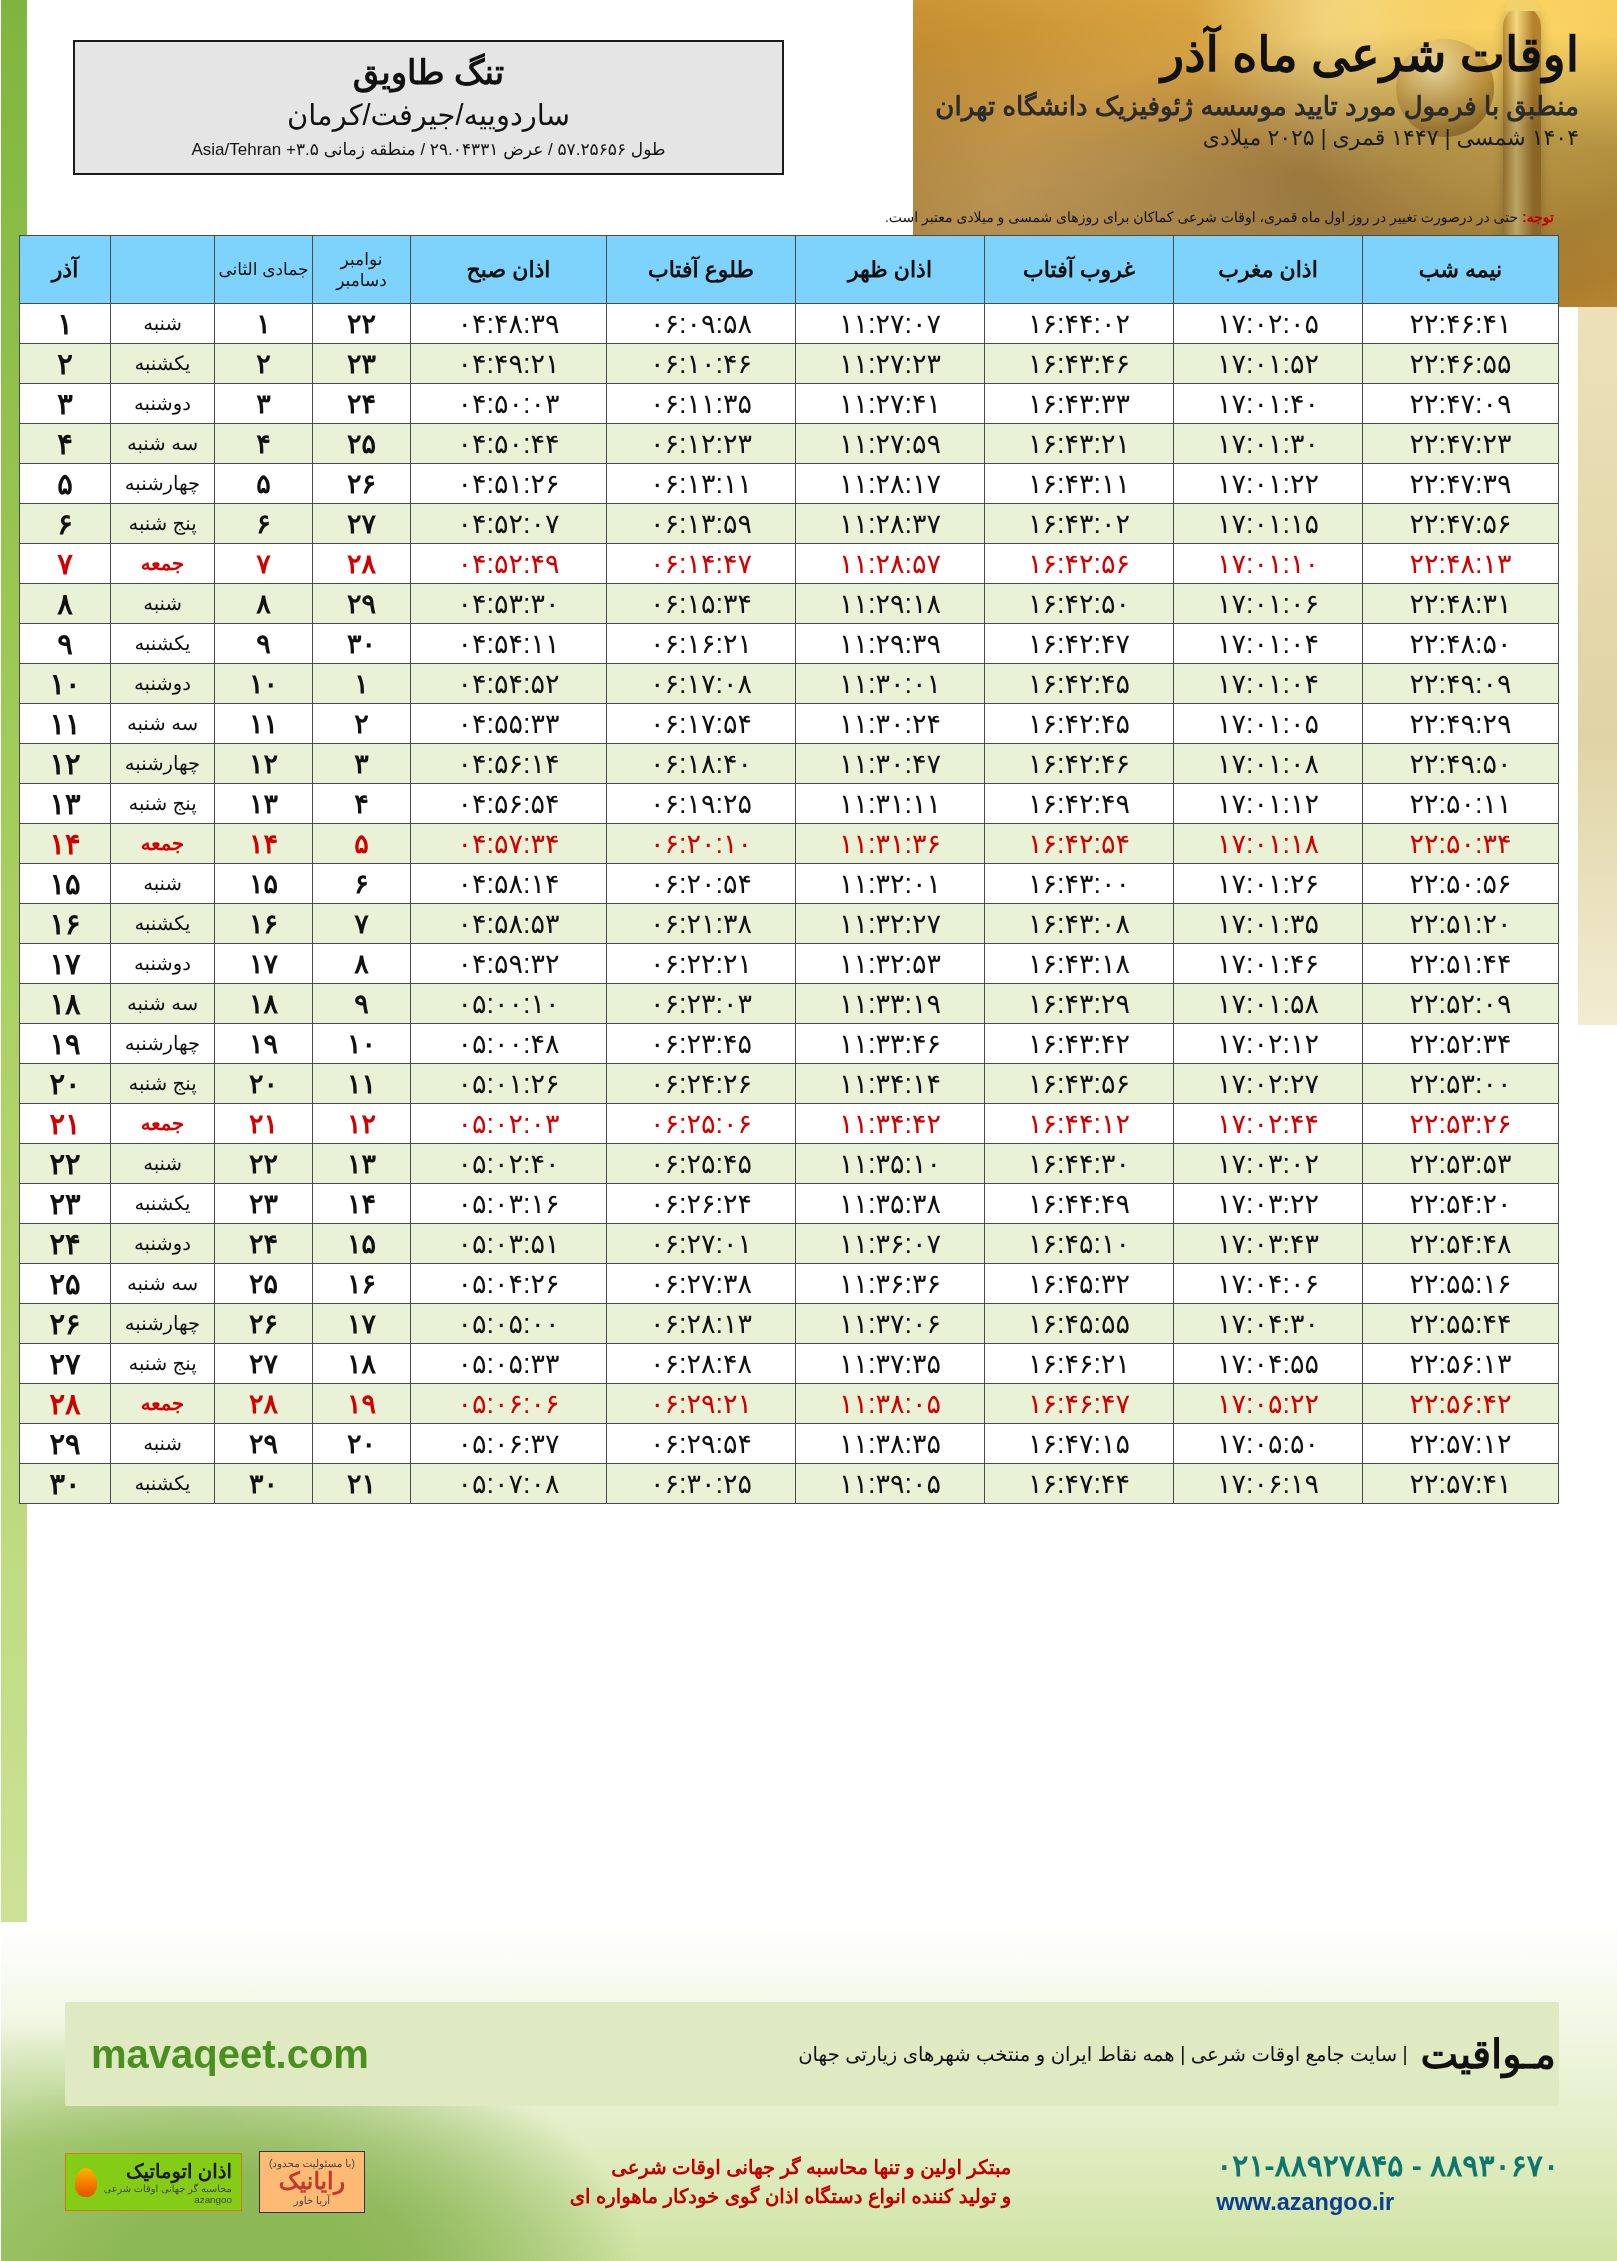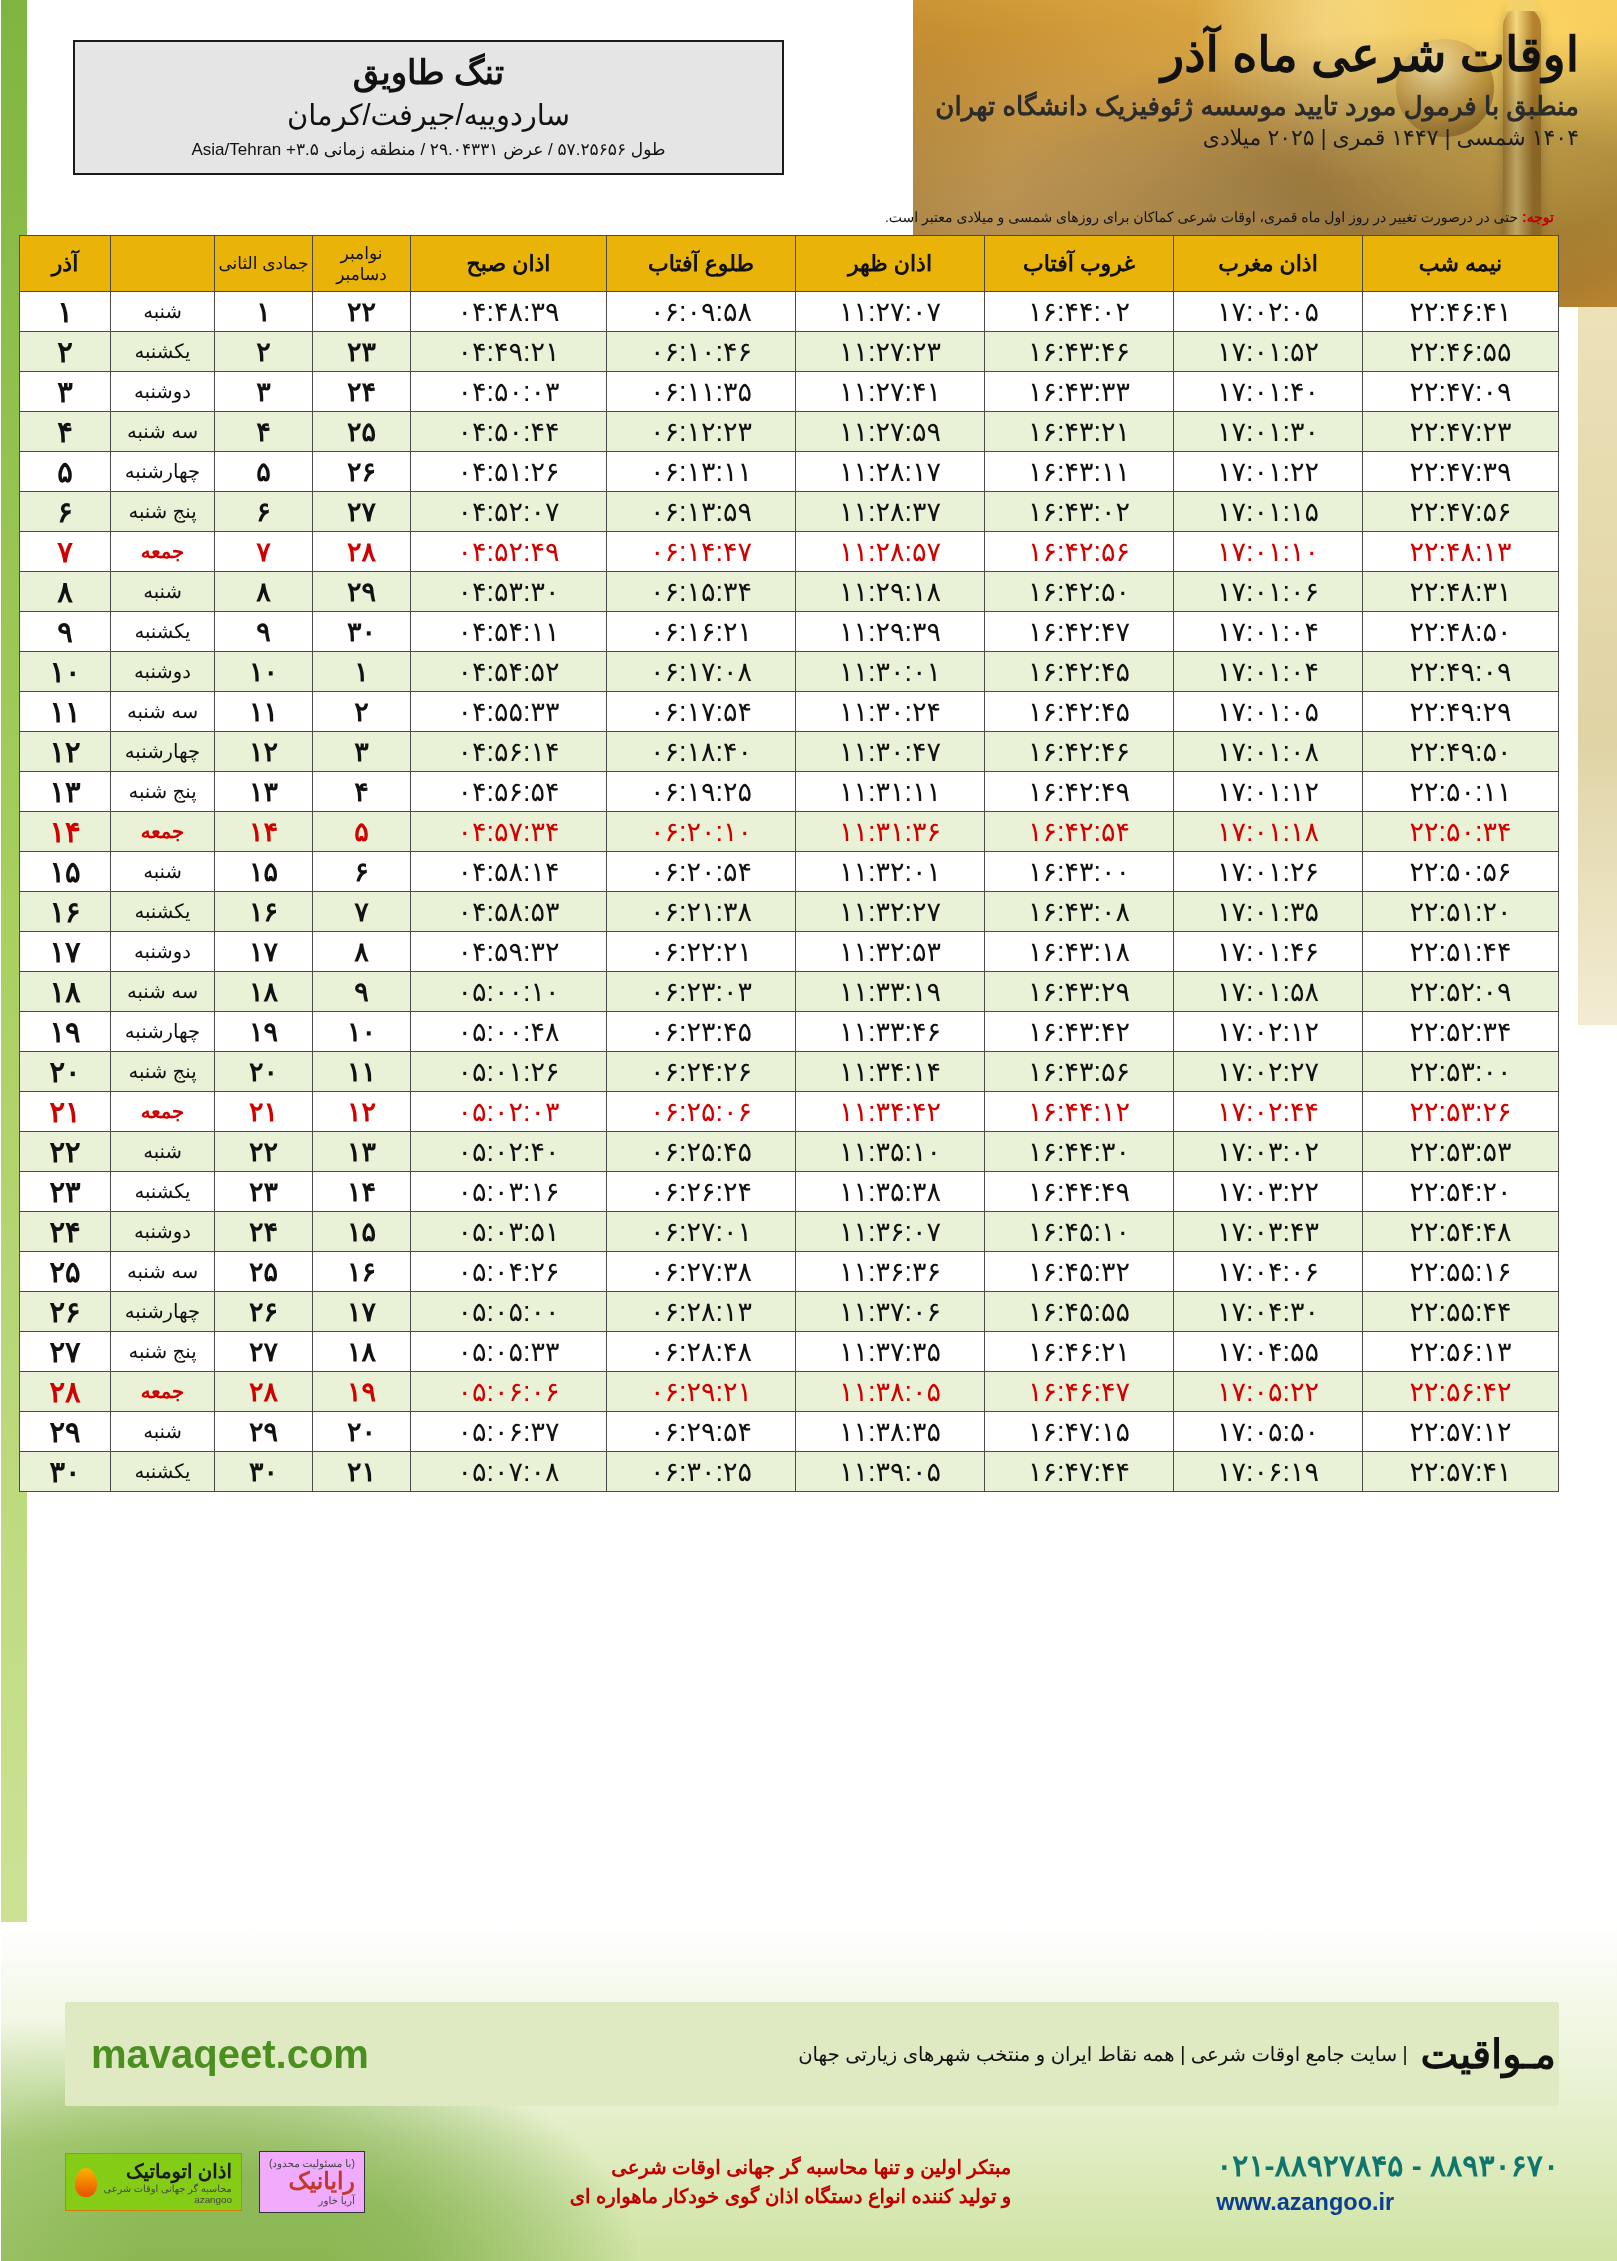--- a/index.html
+++ b/index.html
@@ -109,22 +109,22 @@
   th,td{
     border:1.3px solid #4a4a4a;
     text-align:center;
     font-size:26px;
     color:#111;
     height:40px;
     padding:0;
     white-space:nowrap;
   }
   thead th{
-    background:#eab308;
-    font-size:22px; font-weight:bold; height:56px;
+    background:#7dd3fc;
+    font-size:22px; font-weight:bold; height:68px;
     position:relative;
   }
   tbody tr:nth-child(odd) td{ background:#ffffff; }
   tbody tr:nth-child(even) td{ background:#e9f1d6; }
   td.time{ font-size:27px; letter-spacing:0px; }
   td.dayname{ font-size:19.6px;margin-top:40px; }
   td.num{ font-size:27px; font-weight:bold; }
   td.azar{ font-size:29px; font-weight:bold; }
   .fri td{ color:#d00000 !important; }
   .fri td.azar, .fri td.dayname{ color:#d00000 !important; font-weight:bold; }
@@ -163,21 +163,21 @@
     position:absolute; left:65px; top:2120px; width:1494px; height:124px; z-index:8;
     display:flex; align-items:center; justify-content:space-between;
   }
   .fb-phone{ direction:ltr; text-align:left; }
   .fb-phone .tel{ font-size:30px; font-weight:bold; color:#0f766e; }
   .fb-phone .web{ font-size:23.5px; font-weight:bold; color:#0b3d91; margin-top:6.5px; }
   .fb-mid{ text-align:right; font-size:19.6px; color:#c00000; line-height:1.5; font-weight:bold; }
   .fb-logos{ display:flex; align-items:center; gap:17px; }
   .logo-box{
     border:1.3px solid #333; padding:5.2px 9px; font-size:19.6px; font-weight:bold;
-    color:#1b1b1b; background:#f0abfc; text-align:right; line-height:1.1;
+    color:#1b1b1b; background:#fdba74; text-align:center; line-height:1.1;
   }
   .logo-box small{ display:block; font-size:10.4px; font-weight:normal; color:#444; }
   .logo-azan{
     display:flex; align-items:center; gap:6.5px; border:1.3px solid #d77a0a;
     padding:5.2px 9px; background:#84cc16;
   }
   .logo-azan .flame{
     width:22px;height:29px;background:linear-gradient(180deg,#ffb300,#e65100);
     border-radius:50% 50% 45% 45%/60% 60% 40% 40%;
   }

